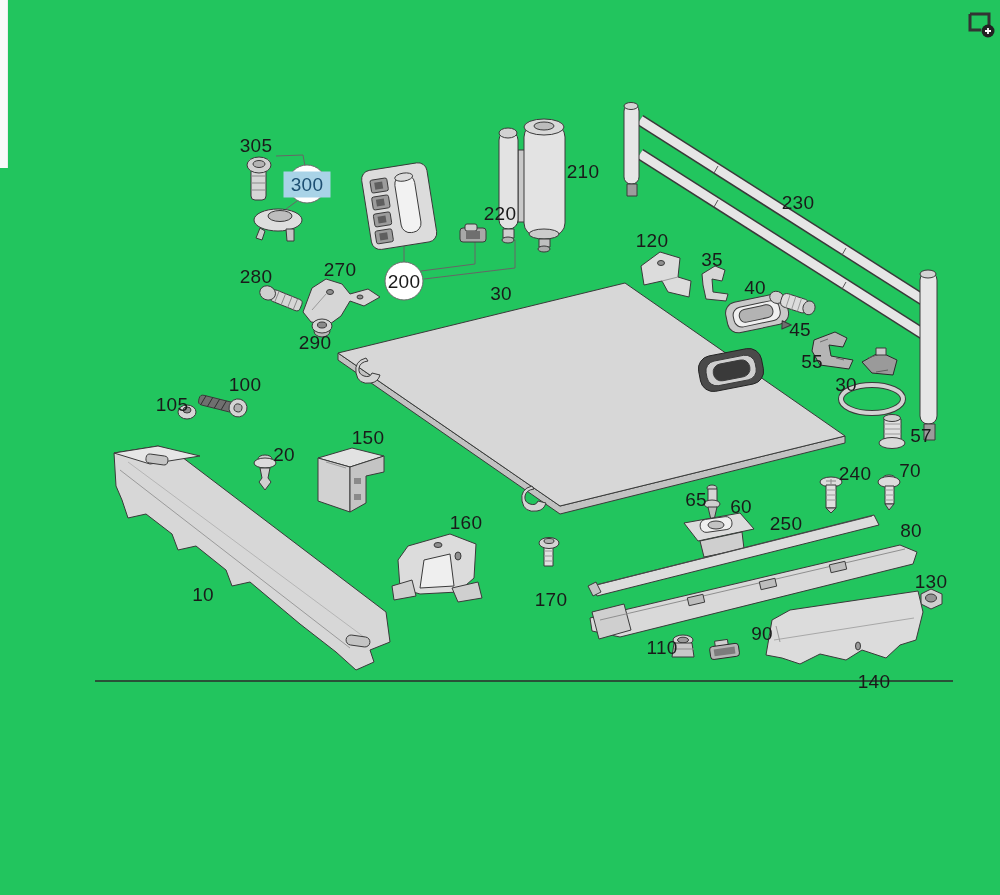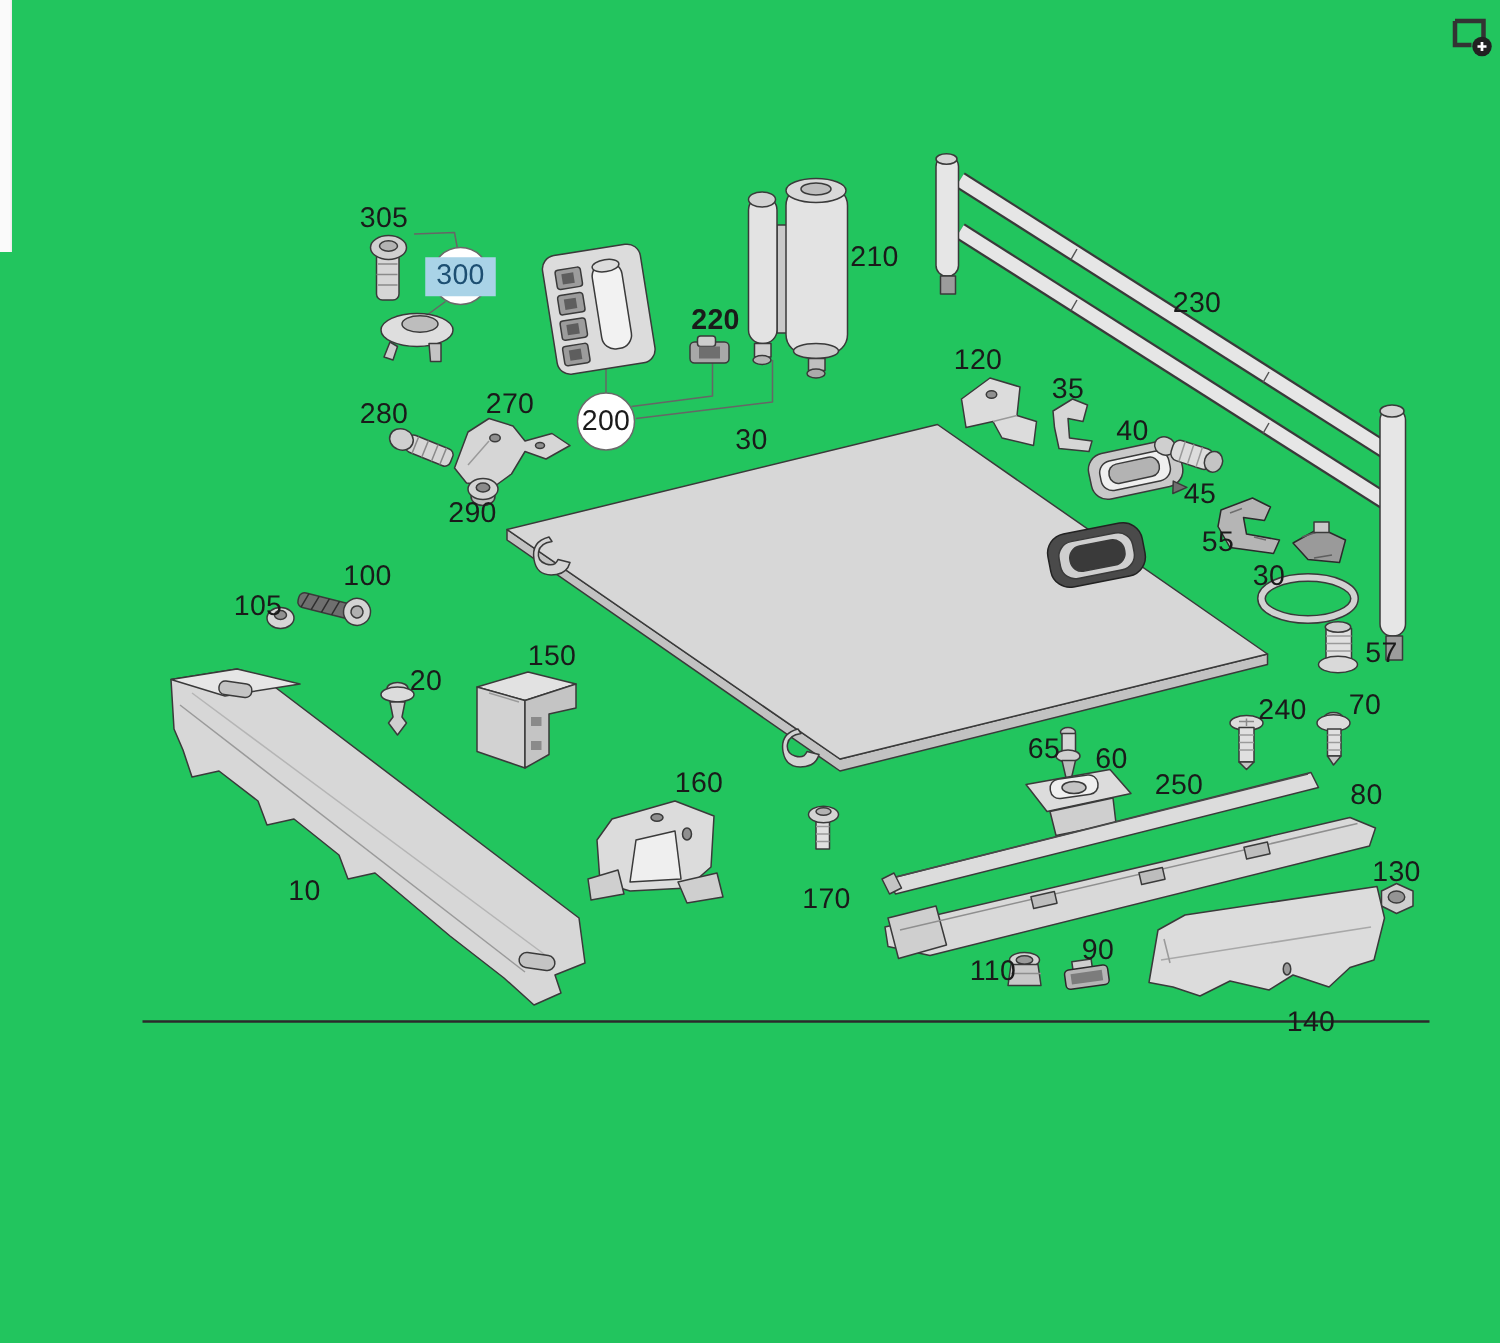--- a/index.html
+++ b/index.html
@@ -336,21 +336,21 @@
       </div>
       <div class="callout" style="left: 256px; top: 277px;">
         <span class="callout-text">280</span>
       </div>
       <div class="callout" style="left: 340px; top: 270px;">
         <span class="callout-text">270</span>
       </div>
       <div class="callout" style="left: 315px; top: 343px;">
         <span class="callout-text">290</span>
       </div>
-      <div class="callout" style="left: 477px; top: 214px; font-weight: bold;">
+      <div class="callout" style="left: 500px; top: 214px;">
         <span class="callout-text">220</span>
       </div>
       <div class="callout" style="left: 583px; top: 172px;">
         <span class="callout-text">210</span>
       </div>
       <div class="callout" style="left: 798px; top: 203px;">
         <span class="callout-text">230</span>
       </div>
       <div class="callout" style="left: 652px; top: 241px;">
         <span class="callout-text">120</span>
@@ -414,20 +414,20 @@
       </div>
       <div class="callout" style="left: 931px; top: 582px;">
         <span class="callout-text">130</span>
       </div>
       <div class="callout" style="left: 203px; top: 595px;">
         <span class="callout-text">10</span>
       </div>
       <div class="callout" style="left: 662px; top: 648px;">
         <span class="callout-text">110</span>
       </div>
-      <div class="callout" style="left: 732px; top: 634px;">
+      <div class="callout" style="left: 762px; top: 634px;">
         <span class="callout-text">90</span>
       </div>
       <div class="callout" style="left: 874px; top: 661px; margin-top: 21px;">
         <span class="callout-text">140</span>
       </div>
     </div>
 </div>
 
 </body></html>

